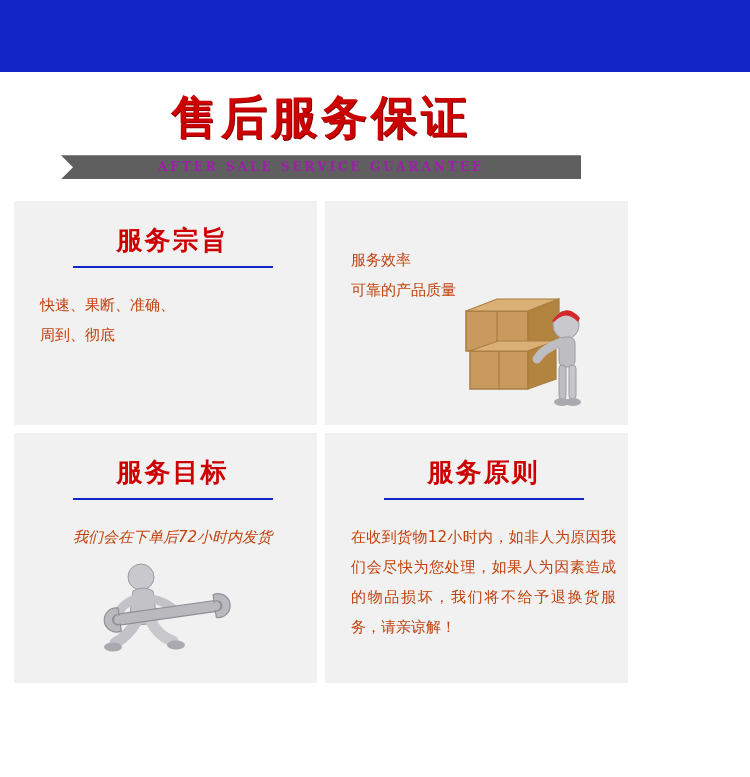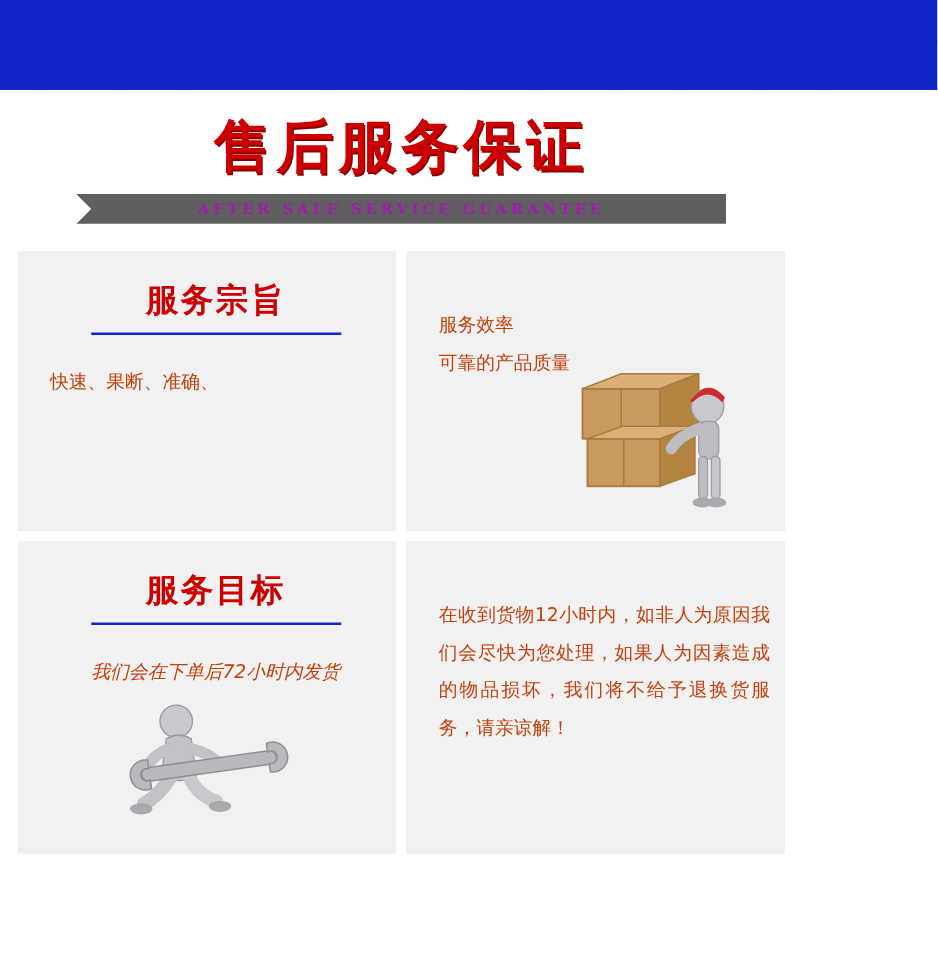--- a/index.html
+++ b/index.html
@@ -194,20 +194,21 @@
 
   <div class="intro">
   </div>
 
   <div class="grid">
 
     <div class="card">
       <div class="card-title">服务宗旨</div>
       <div class="card-body">
         <div>快速、果断、准确、</div>
+        <div>周到、彻底</div>
       </div>
     </div>
 
     <div class="card">
       <div class="card-body">
         <div>服务效率</div>
         <div>可靠的产品质量</div>
       </div>
       <div class="figure fig-boxes">
         <svg viewBox="0 0 150 130" width="150" height="130" aria-hidden="true">
@@ -261,17 +262,18 @@
             <rect x="0" y="14" width="108" height="11" rx="5" fill="#b9b9be" stroke="#8f8f95" stroke-width="1.2"></rect>
             <path d="M0 19 a13 13 0 1 0 0 0.1 M-4 12 l0 14" fill="none"></path>
             <path d="M6 8 a12 12 0 1 0 0 23 l0 -7 a5 5 0 1 1 0 -9 Z" fill="#b9b9be" stroke="#8f8f95" stroke-width="1.2"></path>
             <path d="M102 8 a12 12 0 1 1 0 23 l0 -7 a5 5 0 1 0 0 -9 Z" fill="#b9b9be" stroke="#8f8f95" stroke-width="1.2"></path>
           </g>
         </svg>
       </div>
     </div>
 
     <div class="card">
+      <div class="card-title">服务原则</div>
       <div class="card-body">在收到货物12小时内，如非人为原因我们会尽快为您处理，如果人为因素造成的物品损坏，我们将不给予退换货服务，请亲谅解！</div>
     </div>
 
   </div>
 </div>
 
 </body></html>

